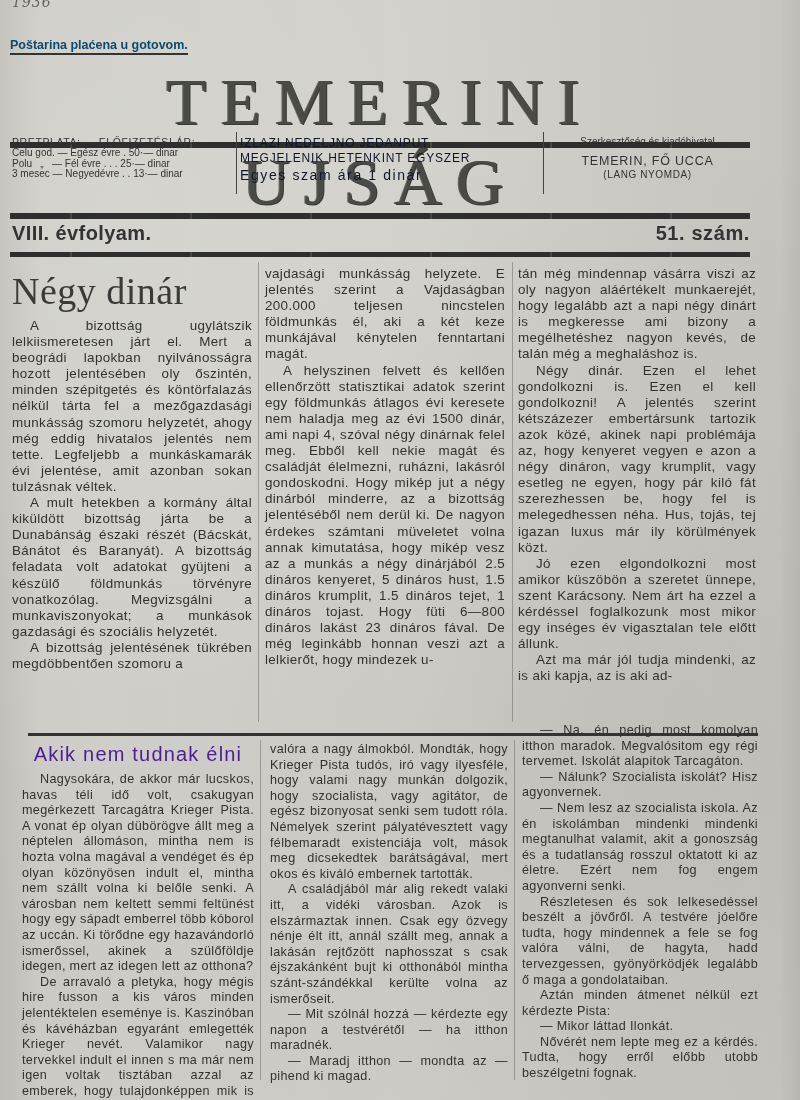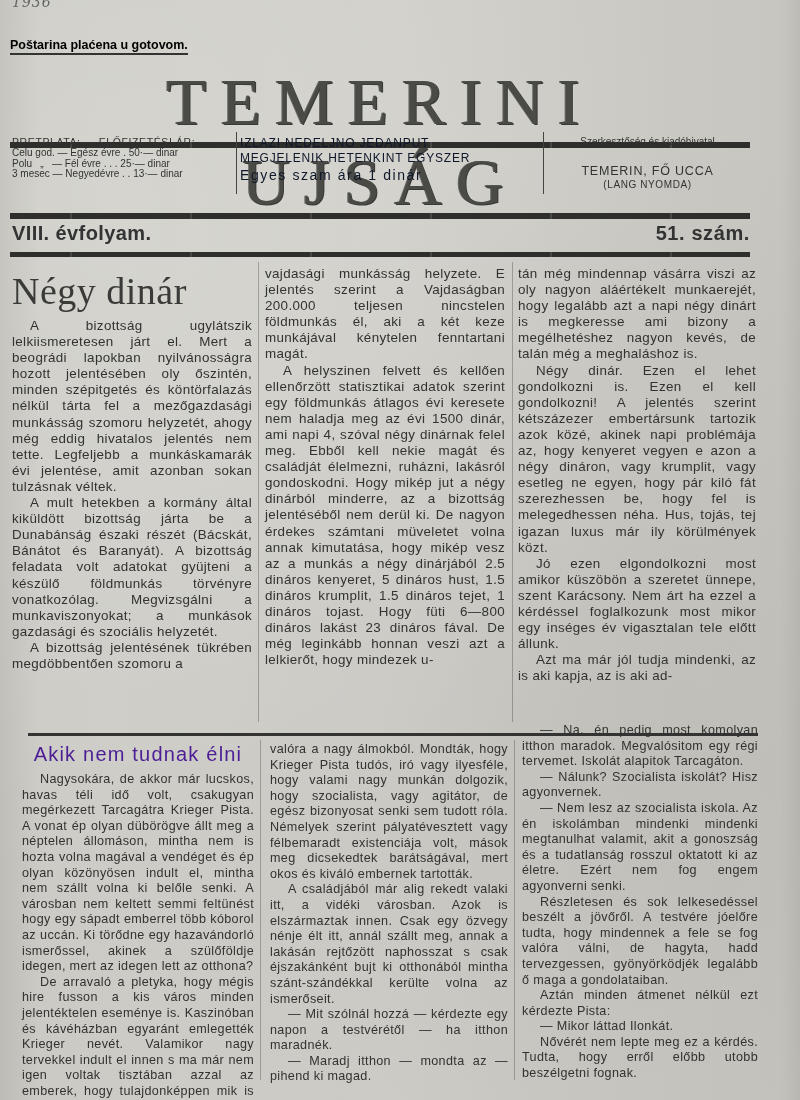--- a/index.html
+++ b/index.html
@@ -16,21 +16,21 @@
   }
   .page { position: absolute; inset: 0; }
   .handwritten {
     position: absolute; left: 12px; top: -6px;
     font-family: "DejaVu Serif", serif; font-style: italic;
     font-size: 14px; color: #666; letter-spacing: 1px;
   }
   .postage {
     position: absolute; left: 10px; top: 38px;
     font-family: "Liberation Sans", sans-serif; font-weight: bold;
-    font-size: 12.5px; color: #000000;
+    font-size: 12.5px; color: #0c4a6e;
     border-bottom: 2px solid #333; padding-bottom: 1px;
   }
   .masthead {
     position: absolute; left: 30px; top: 62px; width: 700px;
     font-family: "Liberation Serif", serif;
     font-size: 66px; letter-spacing: 14px; color: #4a4a46;
     text-align: center; line-height: 80px;
     text-shadow: 1px 1px 0 #3a3a36, -1px 0 0 #6a6a66;
     font-weight: normal;
   }
@@ -47,21 +47,21 @@
   .info-left .head { font-size: 10.5px; letter-spacing: 0.6px; margin-top: 4px; }
   .info-left .price-row { font-size: 10px; line-height: 10.5px; display: flex; }
   .info-left .price-row span { white-space: pre; }
   .info-divider { position: absolute; top: 0; width: 1px; height: 62px; background: #444; }
   .info-mid { left: 230px; width: 300px; font-family: "Liberation Sans", sans-serif; color: #0f172a; }
   .info-mid .l1, .info-mid .l2 { font-size: 12px; letter-spacing: 0.8px; line-height: 15px; }
   .info-mid .l1 { margin-top: 4px; }
   .info-mid .l3 { font-size: 14px; letter-spacing: 1.6px; line-height: 19px; }
   .info-right { left: 535px; width: 205px; text-align: center; font-family: "Liberation Sans", sans-serif; color: #333; }
   .info-right .r1 { font-size: 10px; margin-top: 4px; }
-  .info-right .r2 { font-size: 12.5px; letter-spacing: 0.8px; line-height: 16px; margin-top: 16px; }
+  .info-right .r2 { font-size: 12.5px; letter-spacing: 0.8px; line-height: 16px; margin-top: 6px; }
   .info-right .r3 { font-size: 10px; letter-spacing: 0.6px; }
   .issue-line {
     position: absolute; left: 10px; top: 222px; width: 740px; height: 28px;
     font-family: "Liberation Sans", sans-serif; font-size: 20px; color: #333;
   }
   .issue-line span { position: absolute; top: 0; white-space: nowrap; }
   .issue-vol { left: 2px; font-weight: bold; letter-spacing: 0.4px; }
   .issue-date { left: 218px; letter-spacing: 1px; }
   .issue-num { right: 0; font-weight: bold; letter-spacing: 0.6px; }
 

